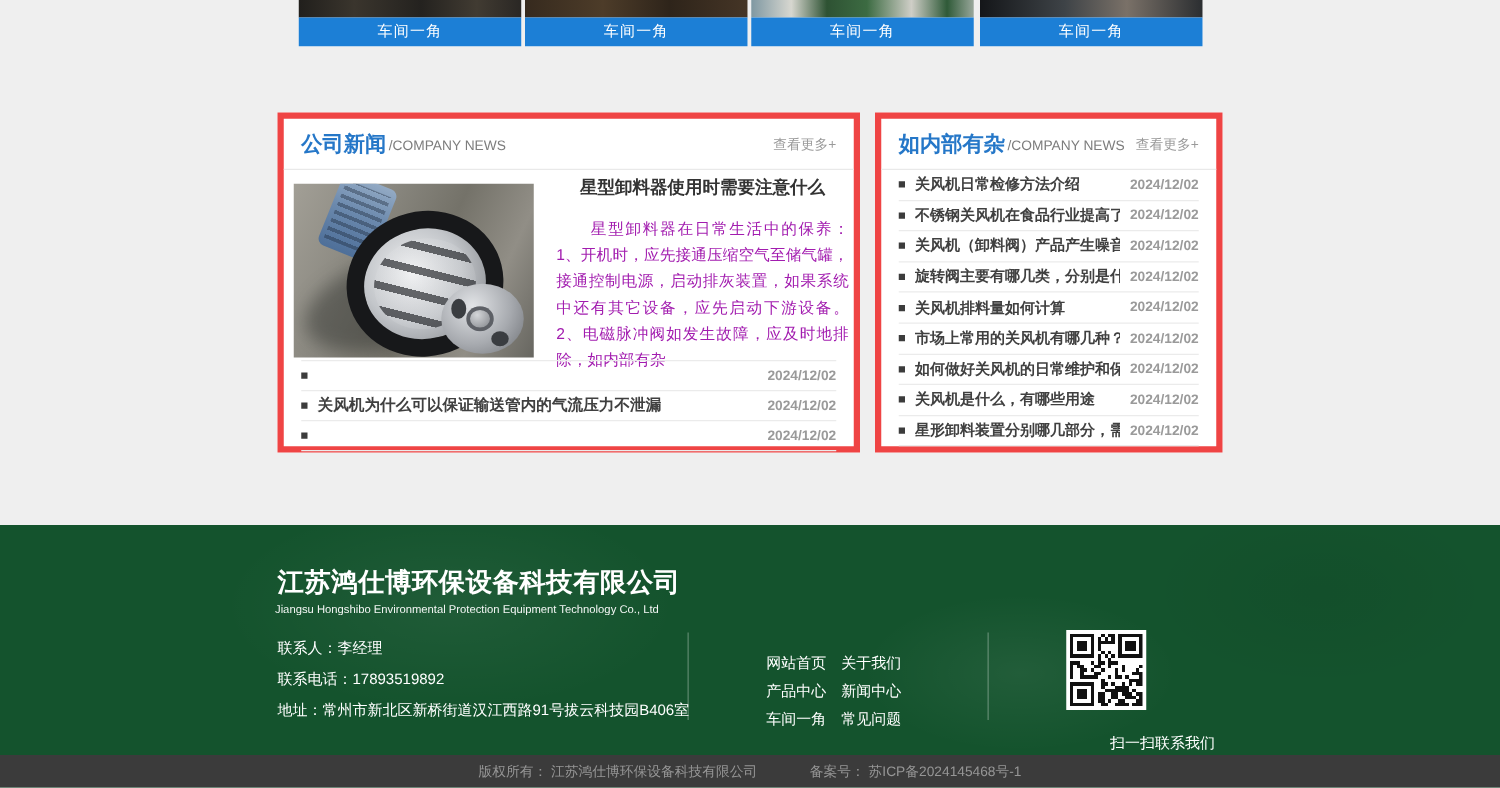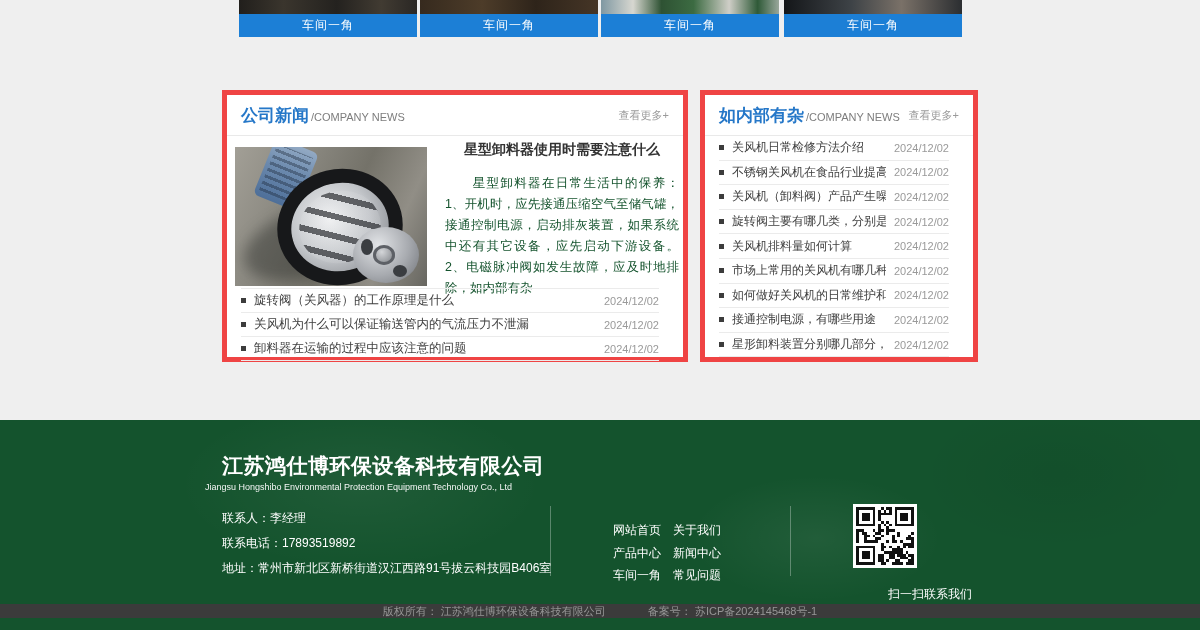--- a/index.html
+++ b/index.html
@@ -34,54 +34,54 @@
   .fi-ring { position:absolute; left:42px; top:22px; width:126px; height:116px; border-radius:50%; border:14px solid #17181a; background:radial-gradient(circle at 42% 38%,#f1f2f3,#c3c6ca 50%,#8f9297 85%); transform:rotate(-14deg); }
   .fi-ring::after { content:""; position:absolute; inset:8px; border-radius:50%; background:repeating-linear-gradient(28deg,rgba(40,42,46,.8) 0 6px,rgba(235,236,238,.15) 6px 19px); opacity:.85; }
   .fi-body { position:absolute; left:118px; top:80px; width:66px; height:56px; border-radius:50%; background:radial-gradient(circle at 38% 32%,#e2e4e7,#a7aaaf 55%,#73767b 95%); }
   .fi-body::after { content:""; position:absolute; left:20px; top:18px; width:22px; height:20px; border-radius:50%; background:radial-gradient(circle at 40% 35%,#d4d6d9,#808388 80%); box-shadow:inset 0 0 0 3px #5d6066; }
   .fi-hole1,.fi-hole2 { position:absolute; border-radius:50%; background:#3a3d41; }
   .fi-hole1 { left:126px; top:92px; width:12px; height:16px; }
   .fi-hole2 { left:158px; top:118px; width:14px; height:12px; }
 
   .feat-body { position:absolute; left:218px; top:40px; width:234px; }
   .feat-title { font-size:14px; font-weight:bold; color:#333; text-align:center; margin-top:6px; cursor:pointer; }
-  .feat-text { margin-top:14px; font-size:12.5px; color:#14532d; line-height:21px; text-align:justify; word-break:break-all; }
-
-  
-  .nlist { position:absolute; left:14px; right:24px; list-style:none; }
+  .feat-text { margin-top:14px; font-size:12.5px; color:#a21caf; line-height:21px; text-align:justify; word-break:break-all; }
+
+  
+  .nlist { position:absolute; left:14px; right:14px; list-style:none;font-weight:bold; }
   .nlist-left { top:193px; border-top:1px solid #ebebeb; }
   .nlist-right { top:41px; }
   .nrow { height:24px; display:flex; align-items:center; border-bottom:1px solid #ebebeb; cursor:pointer; }
   .nrow-r { height:24.6px; }
   .bullet { width:5px; height:5px; background:#3c3c3c; margin-right:8px; flex:0 0 auto; }
   .ntitle { font-size:12.5px; color:#404040; white-space:nowrap; overflow:hidden; }
   .nrow-r .ntitle { font-size:12px; }
   .ndate { margin-left:auto; font-size:11px; color:#9a9a9a; padding-left:8px; white-space:nowrap; }
 
   
   .footer { position:absolute; left:0; top:389px; width:1200px; height:215px; background:#14532d; overflow:hidden;margin-top:31px; }
   .footer::before { content:""; position:absolute; inset:0;
     background:radial-gradient(180px 90px at 68% 55%, rgba(255,255,255,.06), transparent 70%),
                radial-gradient(260px 120px at 30% 30%, rgba(255,255,255,.05), transparent 70%),
                radial-gradient(200px 110px at 88% 25%, rgba(0,0,0,.05), transparent 70%); }
   .f-title { position:absolute; left:222px; top:32px; color:#fff; font-size:21px; font-weight:bold; letter-spacing:.5px; }
-  .f-en { position:absolute; left:205px; top:62px; color:#fff; font-size:9px; opacity:.95; }
+  .f-en { position:absolute; left:220px; top:62px; color:#fff; font-size:9px; opacity:.95; }
   .f-line { position:absolute; left:222px; color:#fff; font-size:12px; }
   .f-line1 { top:90px; } .f-line2 { top:115px; } .f-line3 { top:140px; }
   .f-vdiv { position:absolute; top:86px; width:1px; height:70px; background:rgba(255,255,255,.3); }
   .f-vdiv1 { left:550px; } .f-vdiv2 { left:790px; }
   .f-nav { position:absolute; color:#fff; font-size:12px; text-decoration:none; cursor:pointer; }
   .nv0 { left:613px; top:102px; } .nv1 { left:613px; top:125px; } .nv2 { left:613px; top:147px; }
   .nv3 { left:673px; top:102px; } .nv4 { left:673px; top:125px; } .nv5 { left:673px; top:147px; }
   .f-qr { position:absolute; left:853px; top:84px; width:64px; height:64px; background:#fff; padding:3px; }
   .f-qr svg { width:58px; height:58px; display:block; }
   .f-qrcap { position:absolute; left:878px; top:166px; width:104px; text-align:center; color:#fff; font-size:12px; }
 
   
-  .copybar { position:absolute; left:0; top:604px; width:1200px; height:14px; background:#3b3b3b; display:flex; align-items:center; justify-content:center; gap:42px; }
+  .copybar { position:absolute; left:0; top:604px; width:1200px; height:26px; background:#3b3b3b; display:flex; align-items:center; justify-content:center; gap:42px; }
   .copybar span, .copybar a { color:#969696; font-size:11px; text-decoration:none; }
 </style>
 </head>
 <body>
 
 <div class="page">
 
   <div class="gcard" style="left:239px">
     <div class="gimg gimg-1"></div>
     <div class="gcap">车间一角</div>
@@ -116,31 +116,29 @@
       <div class="fi-hole2"></div>
     </div>
     <div class="feat-body">
       <div class="feat-title">星型卸料器使用时需要注意什么</div>
       <div class="feat-text">　　星型卸料器在日常生活中的保养：　　　1、开机时，应先接通压缩空气至储气罐，接通控制电源，启动排灰装置，如果系统中还有其它设备，应先启动下游设备。　　　2、电磁脉冲阀如发生故障，应及时地排除，如内部有杂</div>
     </div>
 
     <ul class="nlist nlist-left">
       <li class="nrow">
         <span class="bullet"></span>
-        <span class="ntitle">旋转阀（关风器）的工作原理是什么</span>
         <span class="ndate">2024/12/02</span>
       </li>
       <li class="nrow">
         <span class="bullet"></span>
         <span class="ntitle">关风机为什么可以保证输送管内的气流压力不泄漏</span>
         <span class="ndate">2024/12/02</span>
       </li>
       <li class="nrow">
         <span class="bullet"></span>
-        <span class="ntitle">卸料器在运输的过程中应该注意的问题</span>
         <span class="ndate">2024/12/02</span>
       </li>
     </ul>
   </section>
 
   <section class="card card-right">
     <div class="card-head">
       <span class="head-cn">如内部有杂</span>
       <span class="head-en">/COMPANY NEWS</span>
       <a class="head-more">查看更多+</a>
@@ -176,21 +174,21 @@
         <span class="ntitle">市场上常用的关风机有哪几种？</span>
         <span class="ndate">2024/12/02</span>
       </li>
       <li class="nrow nrow-r">
         <span class="bullet"></span>
         <span class="ntitle">如何做好关风机的日常维护和保养</span>
         <span class="ndate">2024/12/02</span>
       </li>
       <li class="nrow nrow-r">
         <span class="bullet"></span>
-        <span class="ntitle">接通控制电源，有哪些用途</span>
+        <span class="ntitle">关风机是什么，有哪些用途</span>
         <span class="ndate">2024/12/02</span>
       </li>
       <li class="nrow nrow-r">
         <span class="bullet"></span>
         <span class="ntitle">星形卸料装置分别哪几部分，需要</span>
         <span class="ndate">2024/12/02</span>
       </li>
     </ul>
   </section>
 

